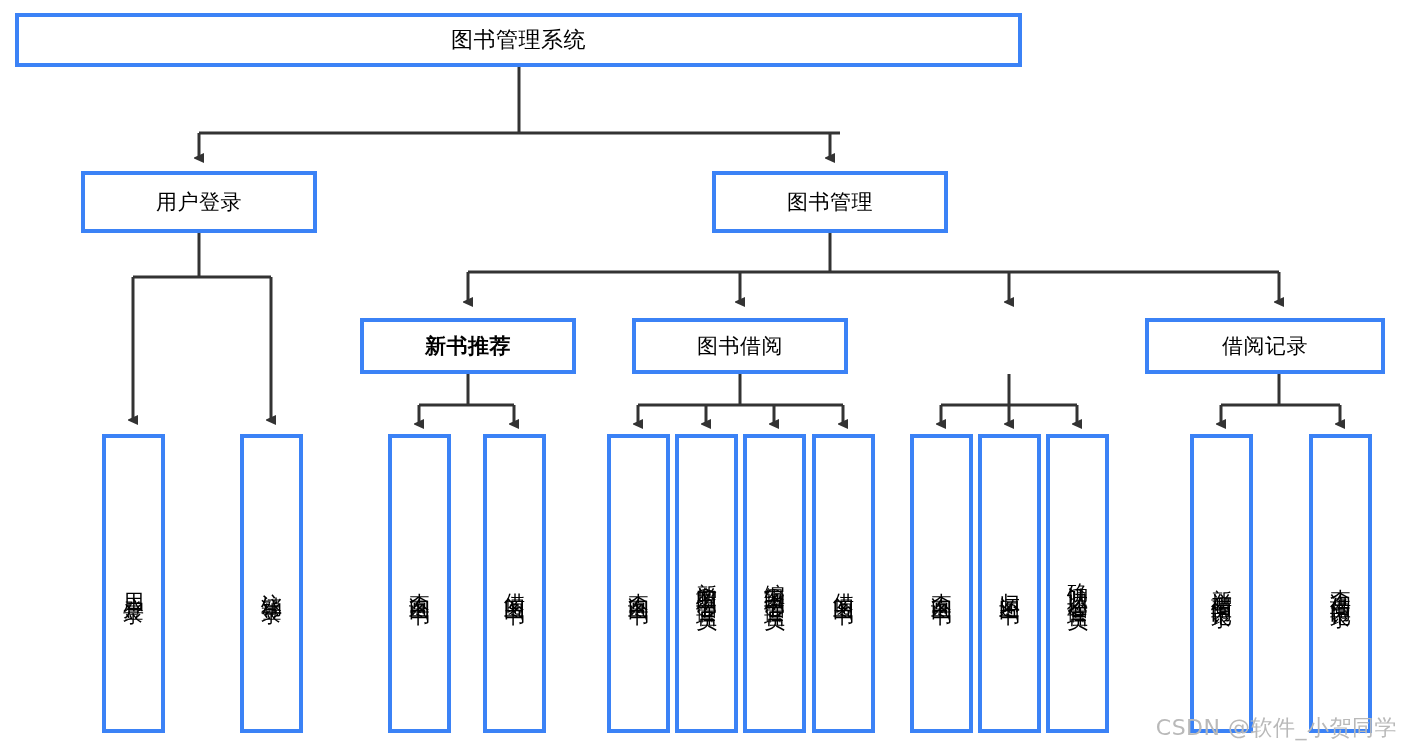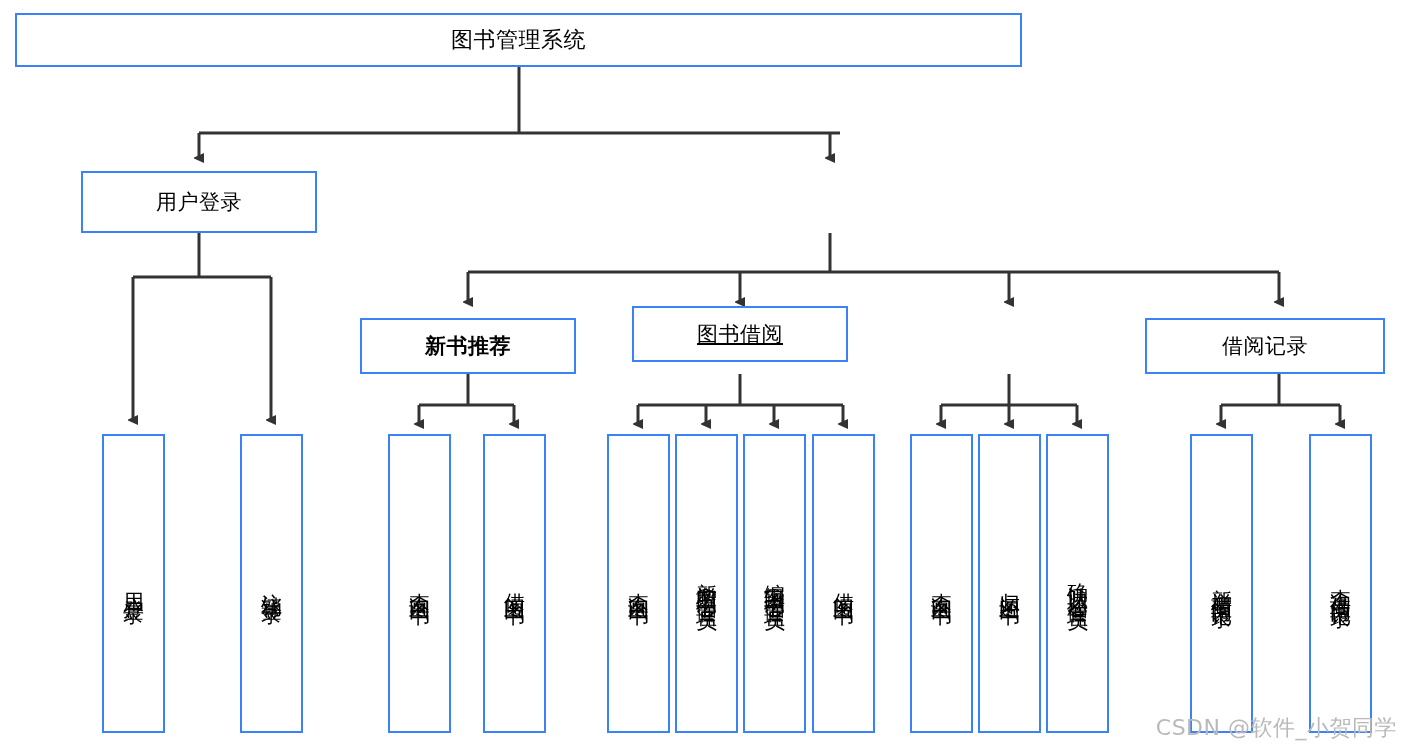--- a/index.html
+++ b/index.html
@@ -15,21 +15,21 @@
     position: relative;
     width: 1405px;
     height: 747px;
     background: #ffffff;
     overflow: hidden;
   }
   .node {
     position: absolute;
     box-sizing: border-box;
     background: #ffffff;
-    border: 2px solid #3b82f6;
+    border: 4px solid #3b82f6;
     display: flex;
     align-items: center;
     justify-content: center;
     color: #000000;
     text-align: center;
   }
   .node.h {
     font-size: 21px;
     line-height: 1.15;
     letter-spacing: 0.5px;
@@ -123,23 +123,24 @@
       <path d="M1279,374 L1279,405"></path>
       <path d="M1221,405 L1340,405"></path>
       <path d="M1221,405 L1221,424" marker-end="url(#arrow)"></path>
       <path d="M1340,405 L1340,424" marker-end="url(#arrow)"></path>
     </g>
   </svg>
 
   <div class="node h title" style="left:15px; top:13px; width:1007px; height:54px;">图书管理系统</div>
 
   <div class="node h" style="left:81px; top:171px; width:236px; height:62px;">用户登录</div>
+  <div class="node h" style="left:712px; top:171px; width:236px; height:62px;">图书管理</div>
 
   <div class="node h" style="left:360px; top:318px; width:216px; height:56px;font-weight:bold;">新书推荐</div>
-  <div class="node h" style="left:632px; top:306px; width:216px; height:56px;text-decoration:underline;">图书借阅</div>
+  <div class="node h" style="left:632px; top:318px; width:216px; height:56px;">图书借阅</div>
   <div class="node h" style="left:1145px; top:318px; width:240px; height:56px;">借阅记录</div>
 
   <div class="node v" style="left:102px; top:434px; width:63px; height:299px;">
     <span class="vtext">用户登录</span>
   </div>
   <div class="node v" style="left:240px; top:434px; width:63px; height:299px;">
     <span class="vtext">注销登录</span>
   </div>
 
   <div class="node v" style="left:388px; top:434px; width:63px; height:299px;">

